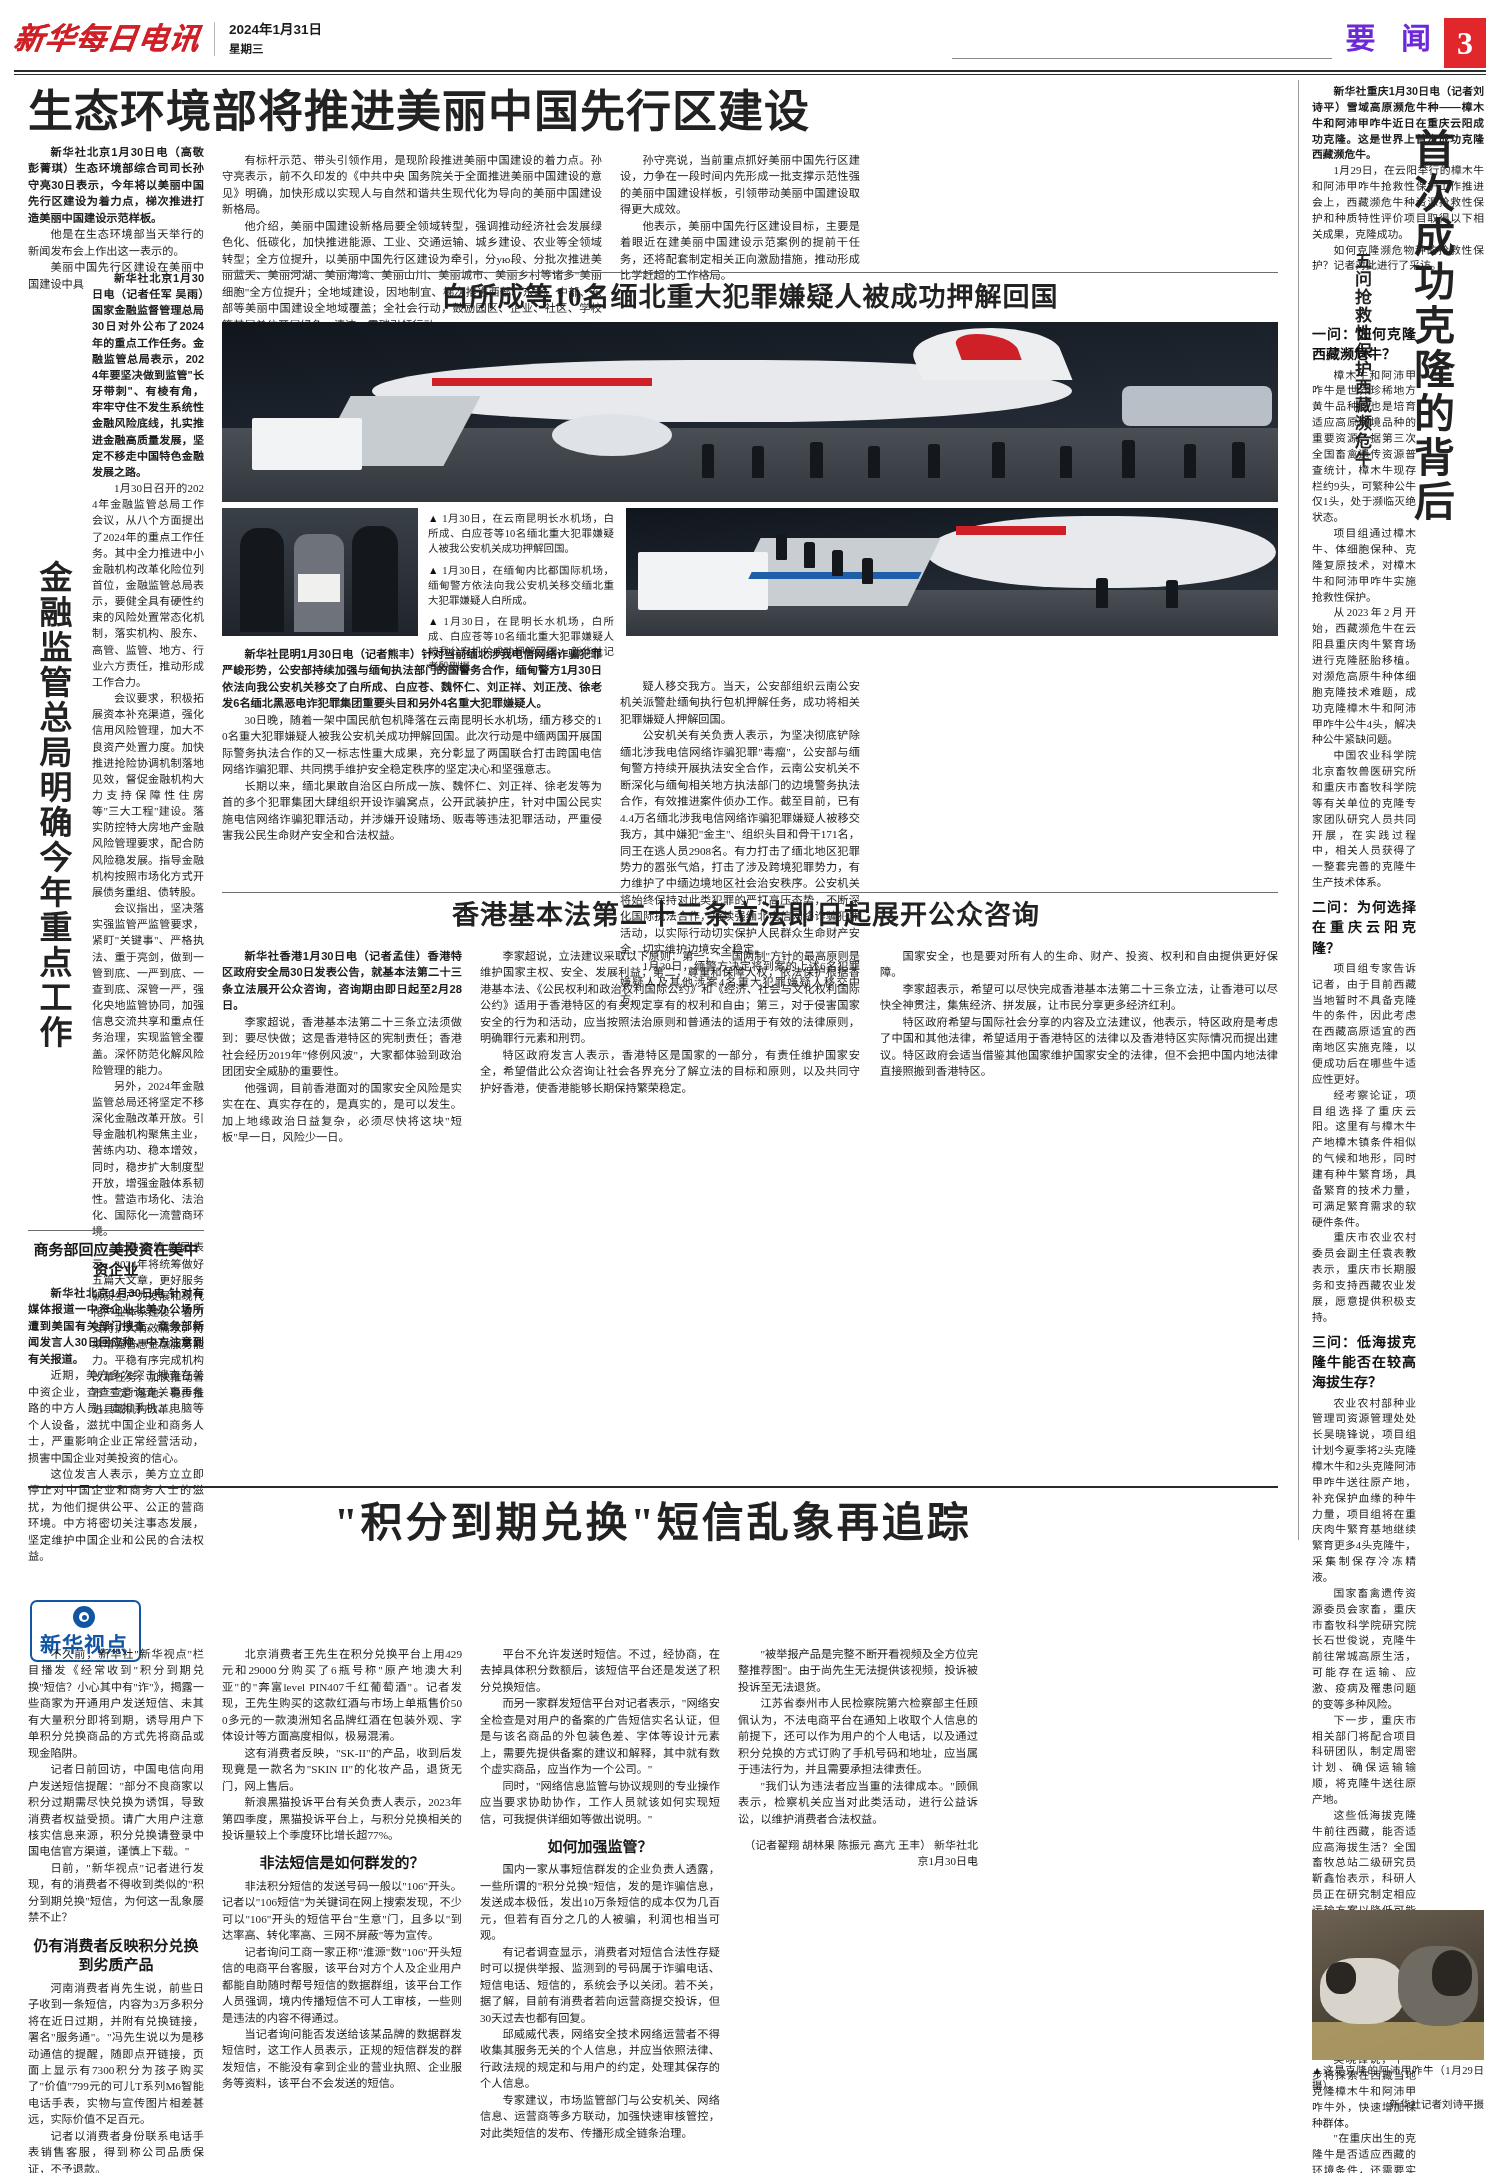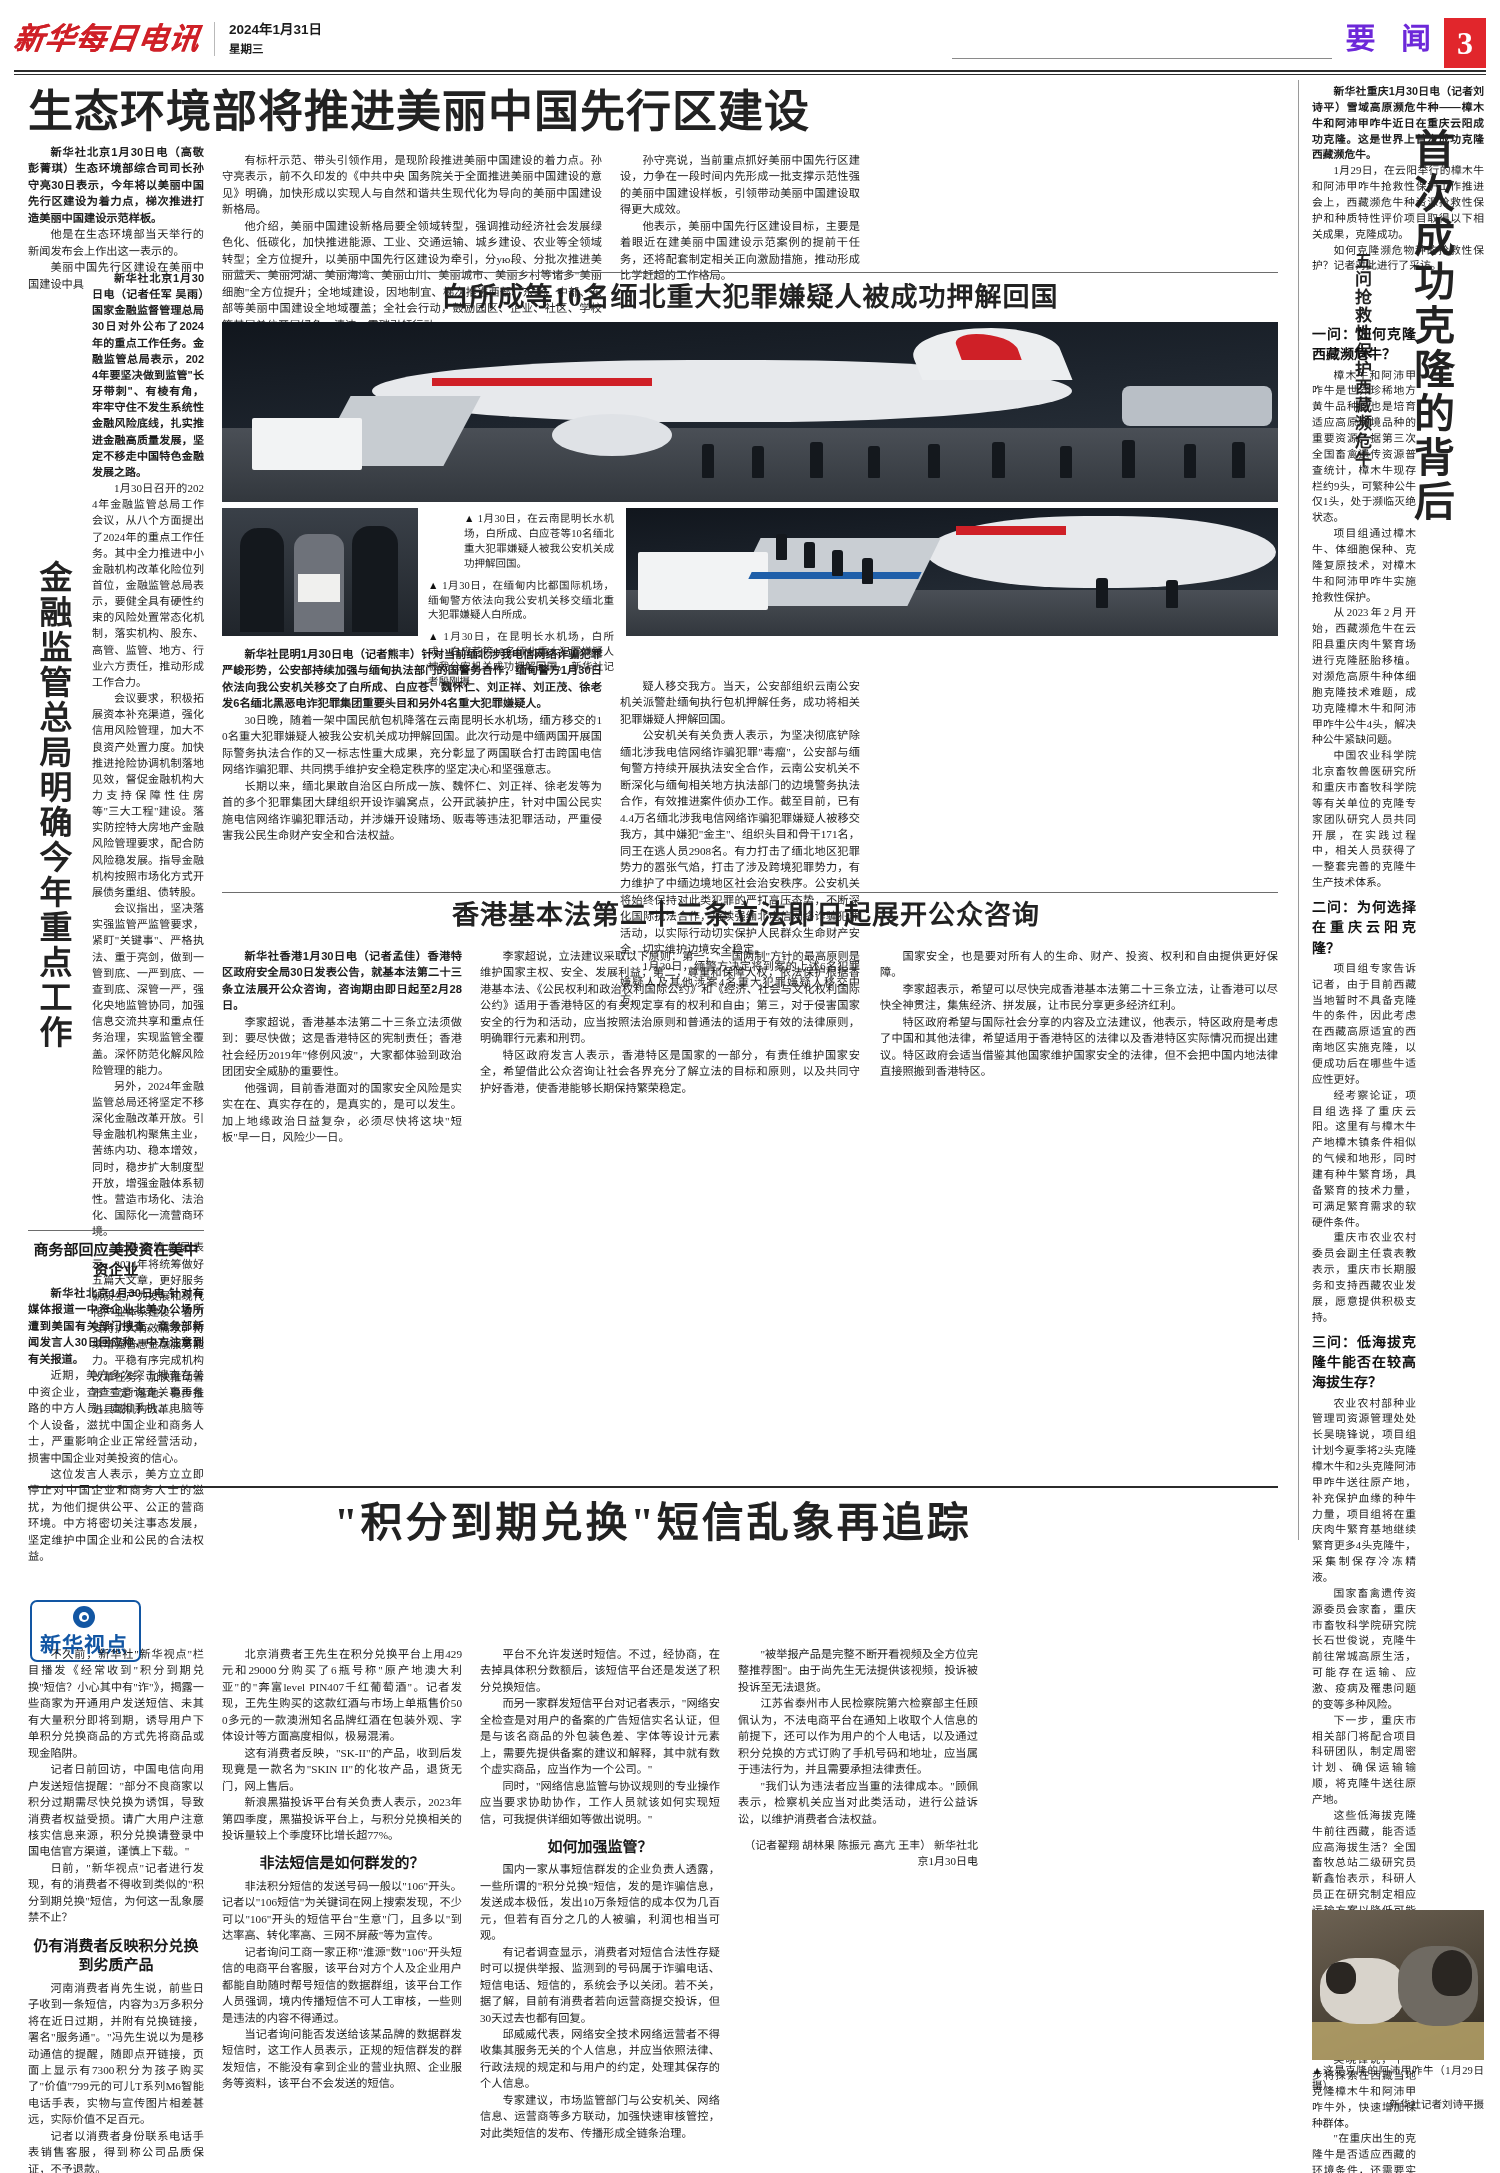--- a/index.html
+++ b/index.html
@@ -233,21 +233,21 @@
     <div class="bluestripe" style="left:124px;top:64px;width:170px;height:7px;transform:skewX(-26deg);"></div>
     <div class="fig" style="left:150px;top:26px;width:11px;height:26px;"></div>
     <div class="fig" style="left:178px;top:34px;width:11px;height:26px;"></div>
     <div class="fig" style="left:206px;top:42px;width:11px;height:26px;"></div>
     <div class="fig" style="left:236px;top:50px;width:11px;height:26px;"></div>
     <div class="fig" style="left:470px;top:70px;width:12px;height:30px;"></div>
     <div class="fig" style="left:540px;top:72px;width:12px;height:28px;"></div>
   </div>
 
   <div class="col" style="left:428px;top:512px;width:186px;">
-    <div class="caption" style="margin-bottom:7px;margin-left:36px;">
+    <div class="caption" style="margin-bottom:7px;">
       <span class="cap-mark">▲ </span><span>1月30日，在云南昆明长水机场，白所成、白应苍等10名缅北重大犯罪嫌疑人被我公安机关成功押解回国。</span>
     </div>
     <div class="caption" style="margin-bottom:7px;">
       <span class="cap-mark">▲ </span><span>1月30日，在缅甸内比都国际机场，缅甸警方依法向我公安机关移交缅北重大犯罪嫌疑人白所成。</span>
     </div>
     <div class="caption">
       <span class="cap-mark">▲ </span><span>1月30日，在昆明长水机场，白所成、白应苍等10名缅北重大犯罪嫌疑人被我公安机关成功押解回国。 新华社记者殷刚摄</span>
     </div>
   </div>
 

